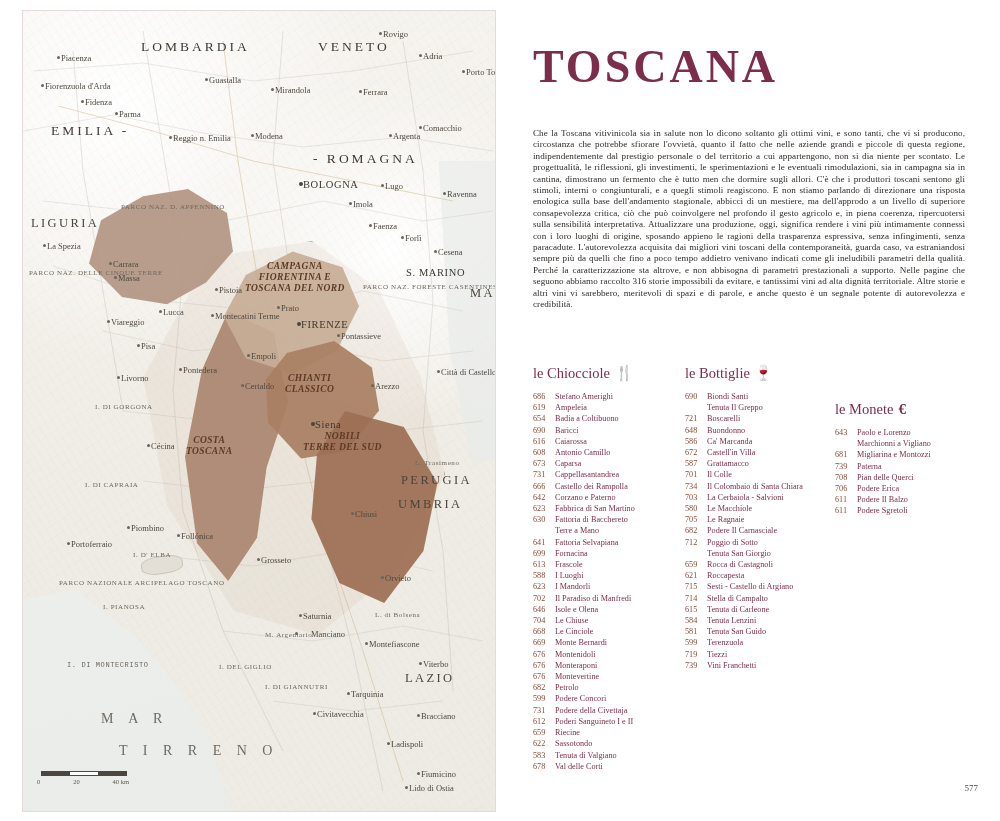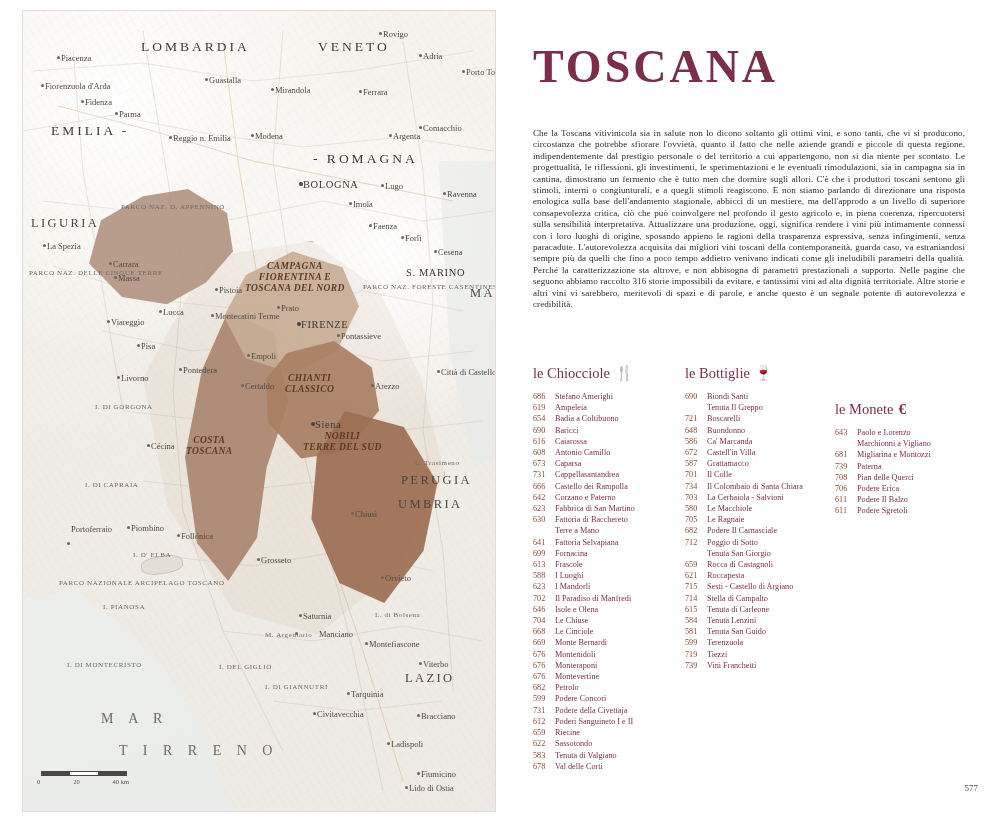--- a/index.html
+++ b/index.html
@@ -396,21 +396,21 @@
         <div class="mlabel city" style="left: 418px; top: 356px; font-family: Liberation Serif, serif;">Città di Castello</div>
         <div class="dot" style="left: 414px; top: 359px;"></div>
         <div class="mlabel city" style="left: 352px; top: 370px;">Arezzo</div>
         <div class="dot" style="left: 348px; top: 373px;"></div>
         <div class="mlabel city" style="left: 128px; top: 430px;">Cécina</div>
         <div class="dot" style="left: 124px; top: 433px;"></div>
         <div class="mlabel city" style="left: 108px; top: 512px;">Piombino</div>
         <div class="dot" style="left: 104px; top: 515px;"></div>
         <div class="mlabel city" style="left: 158px; top: 520px;">Follónica</div>
         <div class="dot" style="left: 154px; top: 523px;"></div>
-        <div class="mlabel city" style="left: 48px; top: 513px;">Portoferraio</div>
+        <div class="mlabel city" style="left: 48px; top: 528px;">Portoferraio</div>
         <div class="dot" style="left: 44px; top: 531px;"></div>
         <div class="mlabel city" style="left: 238px; top: 544px;">Grosseto</div>
         <div class="dot" style="left: 234px; top: 547px;"></div>
         <div class="mlabel city" style="left: 362px; top: 562px;">Orvieto</div>
         <div class="dot" style="left: 358px; top: 565px;"></div>
         <div class="mlabel city" style="left: 346px; top: 628px;">Montefiascone</div>
         <div class="dot" style="left: 342px; top: 631px;"></div>
         <div class="mlabel city" style="left: 400px; top: 648px;">Viterbo</div>
         <div class="dot" style="left: 396px; top: 651px;"></div>
         <div class="mlabel city" style="left: 328px; top: 678px;">Tarquinia</div>
@@ -422,30 +422,30 @@
         <div class="mlabel city" style="left: 368px; top: 728px;">Ladispoli</div>
         <div class="dot" style="left: 364px; top: 731px;"></div>
         <div class="mlabel city" style="left: 398px; top: 758px;">Fiumicino</div>
         <div class="dot" style="left: 394px; top: 761px;"></div>
         <div class="mlabel city" style="left: 386px; top: 772px;">Lido di Ostia</div>
         <div class="dot" style="left: 382px; top: 775px;"></div>
         <div class="mlabel city" style="left: 332px; top: 498px;">Chiusi</div>
         <div class="dot" style="left: 328px; top: 501px;"></div>
         <div class="mlabel city" style="left: 280px; top: 600px;">Saturnia</div>
         <div class="dot" style="left: 276px; top: 603px;"></div>
-        <div class="mlabel city" style="left: 276px; top: 618px; padding-left: 20px;">Manciano</div>
+        <div class="mlabel city" style="left: 268px; top: 618px; padding-left: 20px;">Manciano</div>
         <div class="dot" style="left: 272px; top: 621px;"></div>
         <div class="mlabel park" style="left: 6px; top: 258px;">PARCO NAZ. DELLE CINQUE TERRE</div>
         <div class="mlabel park" style="left: 98px; top: 192px;">PARCO NAZ. D. APPENNINO</div>
         <div class="mlabel park" style="left: 72px; top: 392px;">I. DI GORGONA</div>
         <div class="mlabel park" style="left: 62px; top: 470px;">I. DI CAPRAIA</div>
         <div class="mlabel park" style="left: 74px; top: 540px; margin-left: 36px;">I. D' ELBA</div>
         <div class="mlabel park" style="left: 36px; top: 568px;">PARCO NAZIONALE ARCIPELAGO TOSCANO</div>
         <div class="mlabel park" style="left: 80px; top: 592px;">I. PIANOSA</div>
-        <div class="mlabel park" style="left: 44px; top: 650px;">I. DI MONTECRISTO</div>
+        <div class="mlabel park" style="left: 44px; top: 650px; font-family: Liberation Mono, monospace;">I. DI MONTECRISTO</div>
         <div class="mlabel park" style="left: 196px; top: 652px;">I. DEL GIGLIO</div>
         <div class="mlabel park" style="left: 242px; top: 672px;">I. DI GIANNUTRI</div>
         <div class="mlabel park" style="left: 340px; top: 272px;">PARCO NAZ. FORESTE CASENTINESI</div>
         <div class="mlabel park" style="left: 242px; top: 620px;">M. Argentario</div>
         <div class="mlabel park" style="left: 392px; top: 448px;">L. Trasimeno</div>
         <div class="mlabel park" style="left: 352px; top: 600px;">L. di Bolsena</div>
         <div class="mlabel sea-label" style="left: 78px; top: 700px;">M A R</div>
         <div class="mlabel sea-label" style="left: 96px; top: 732px;">T I R R E N O</div>
         <div class="mlabel zone" style="left: 222px; top: 250px;">
           <div>CAMPAGNA</div>

